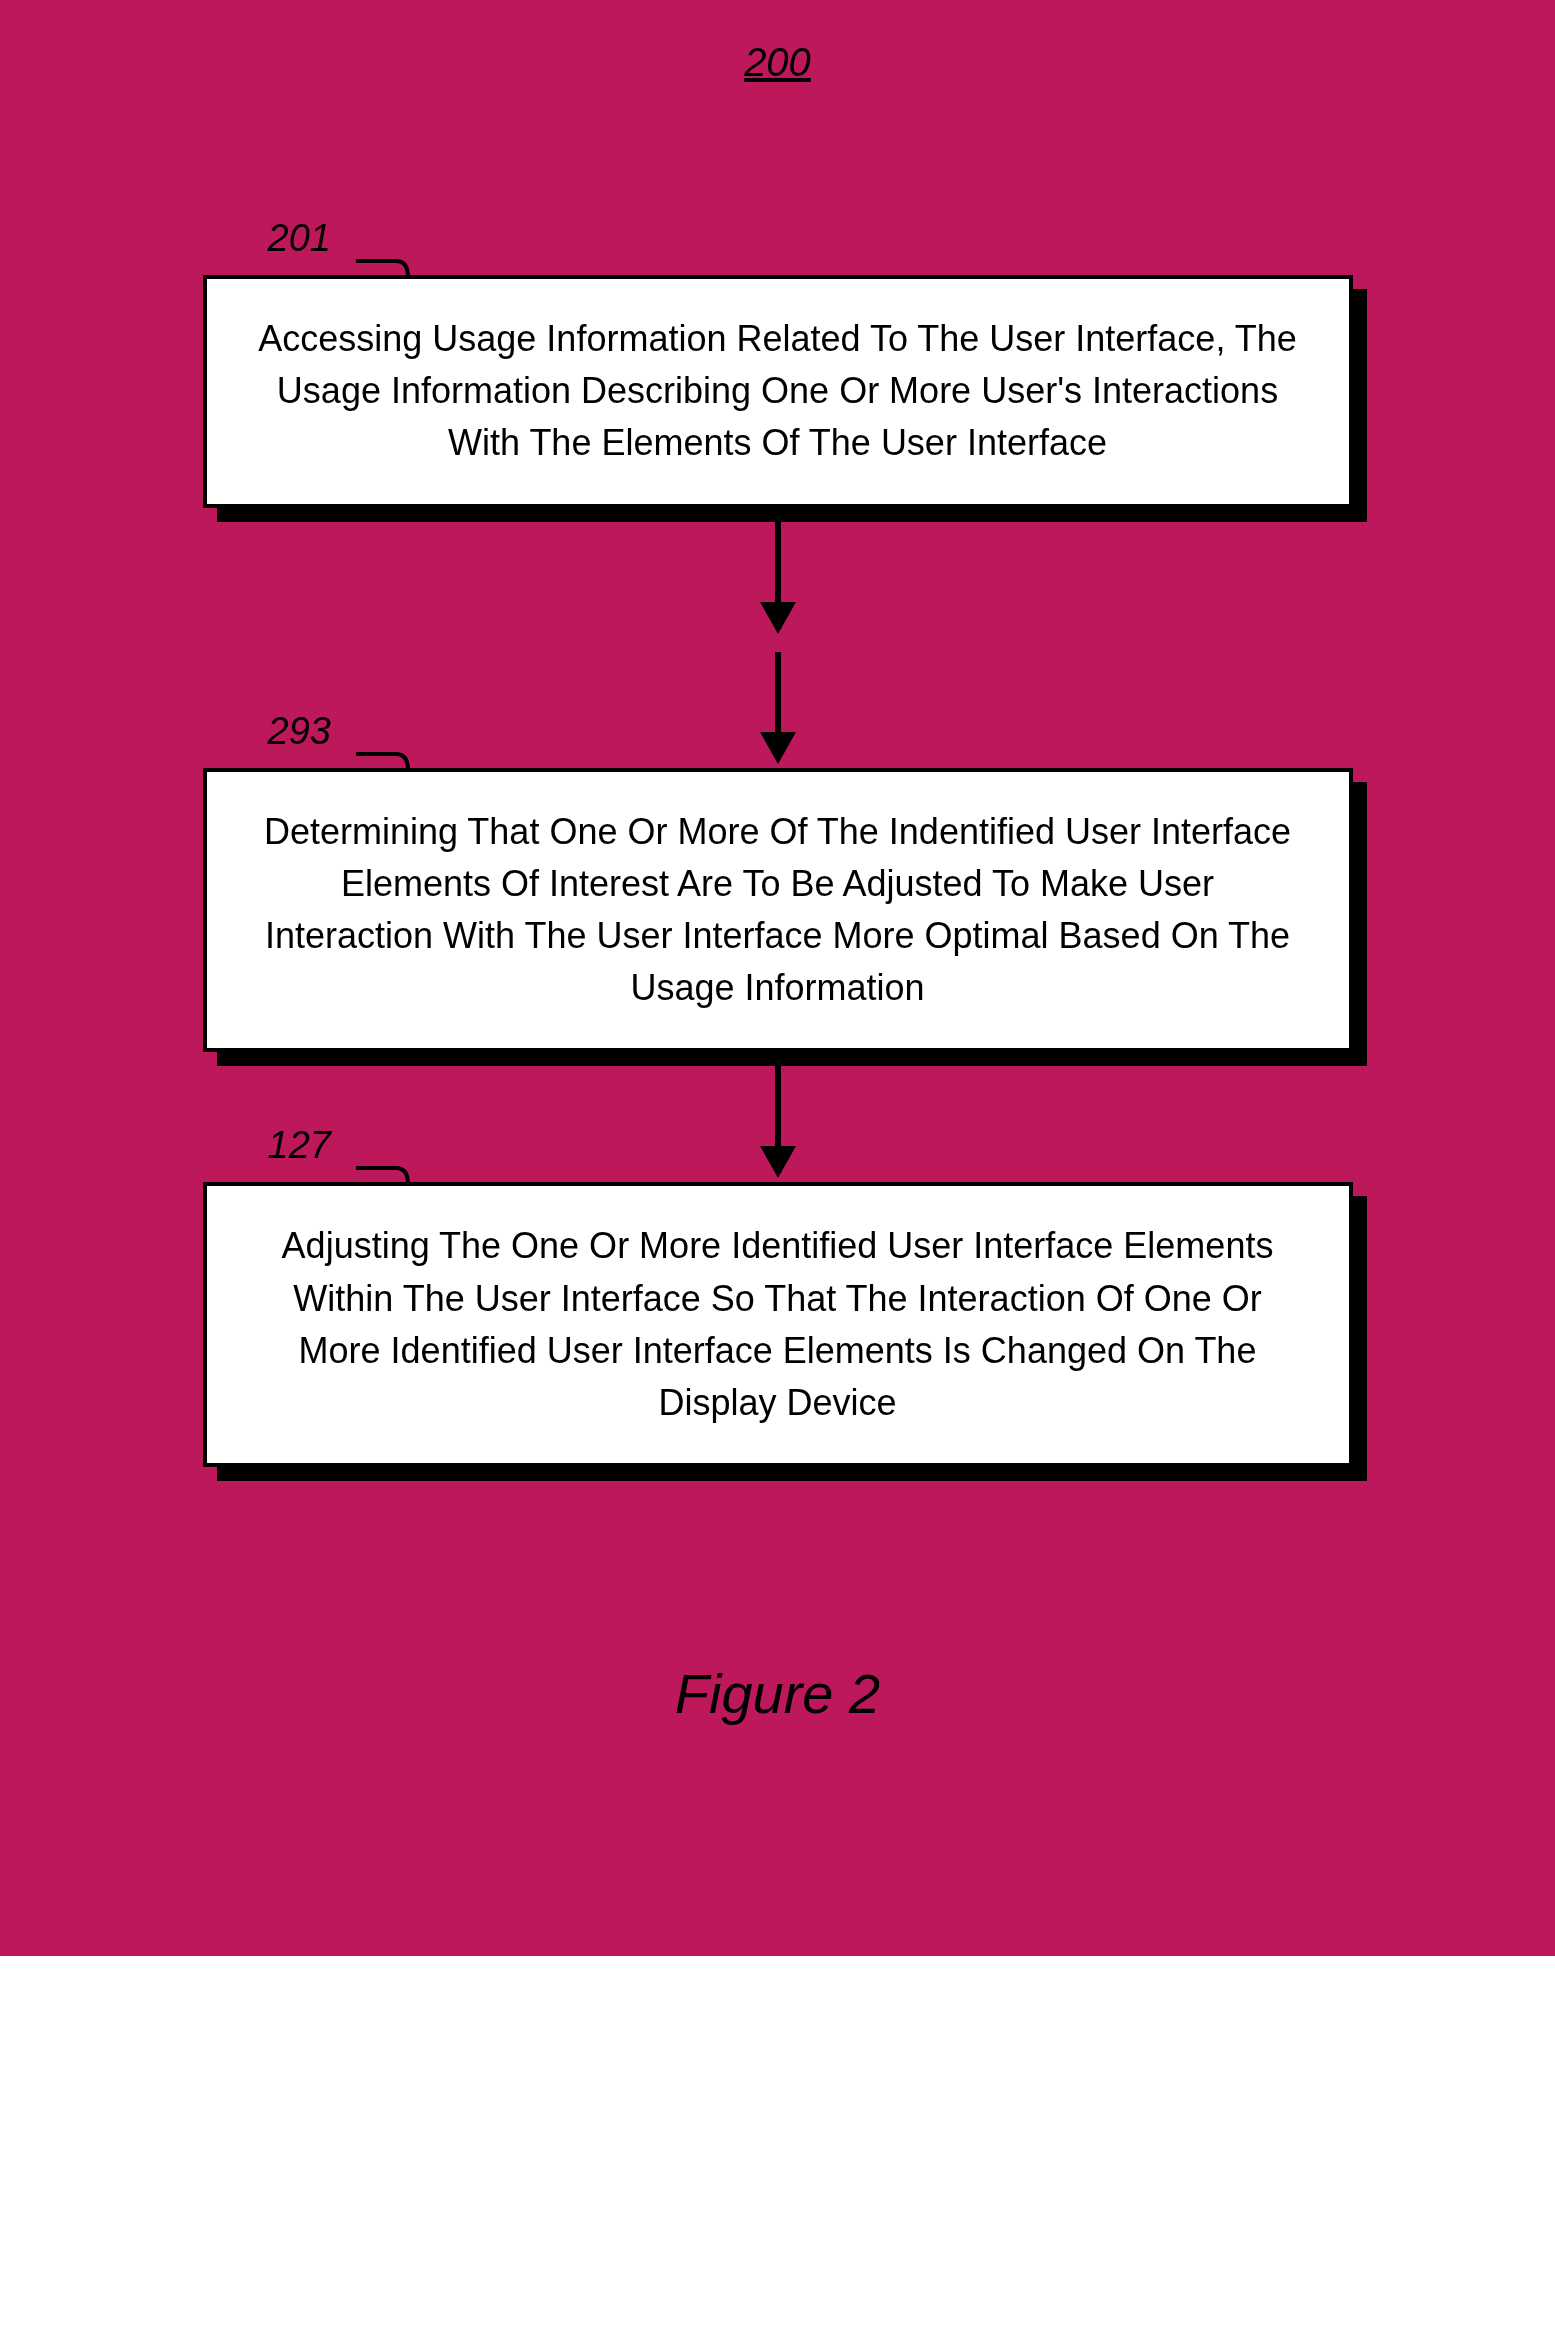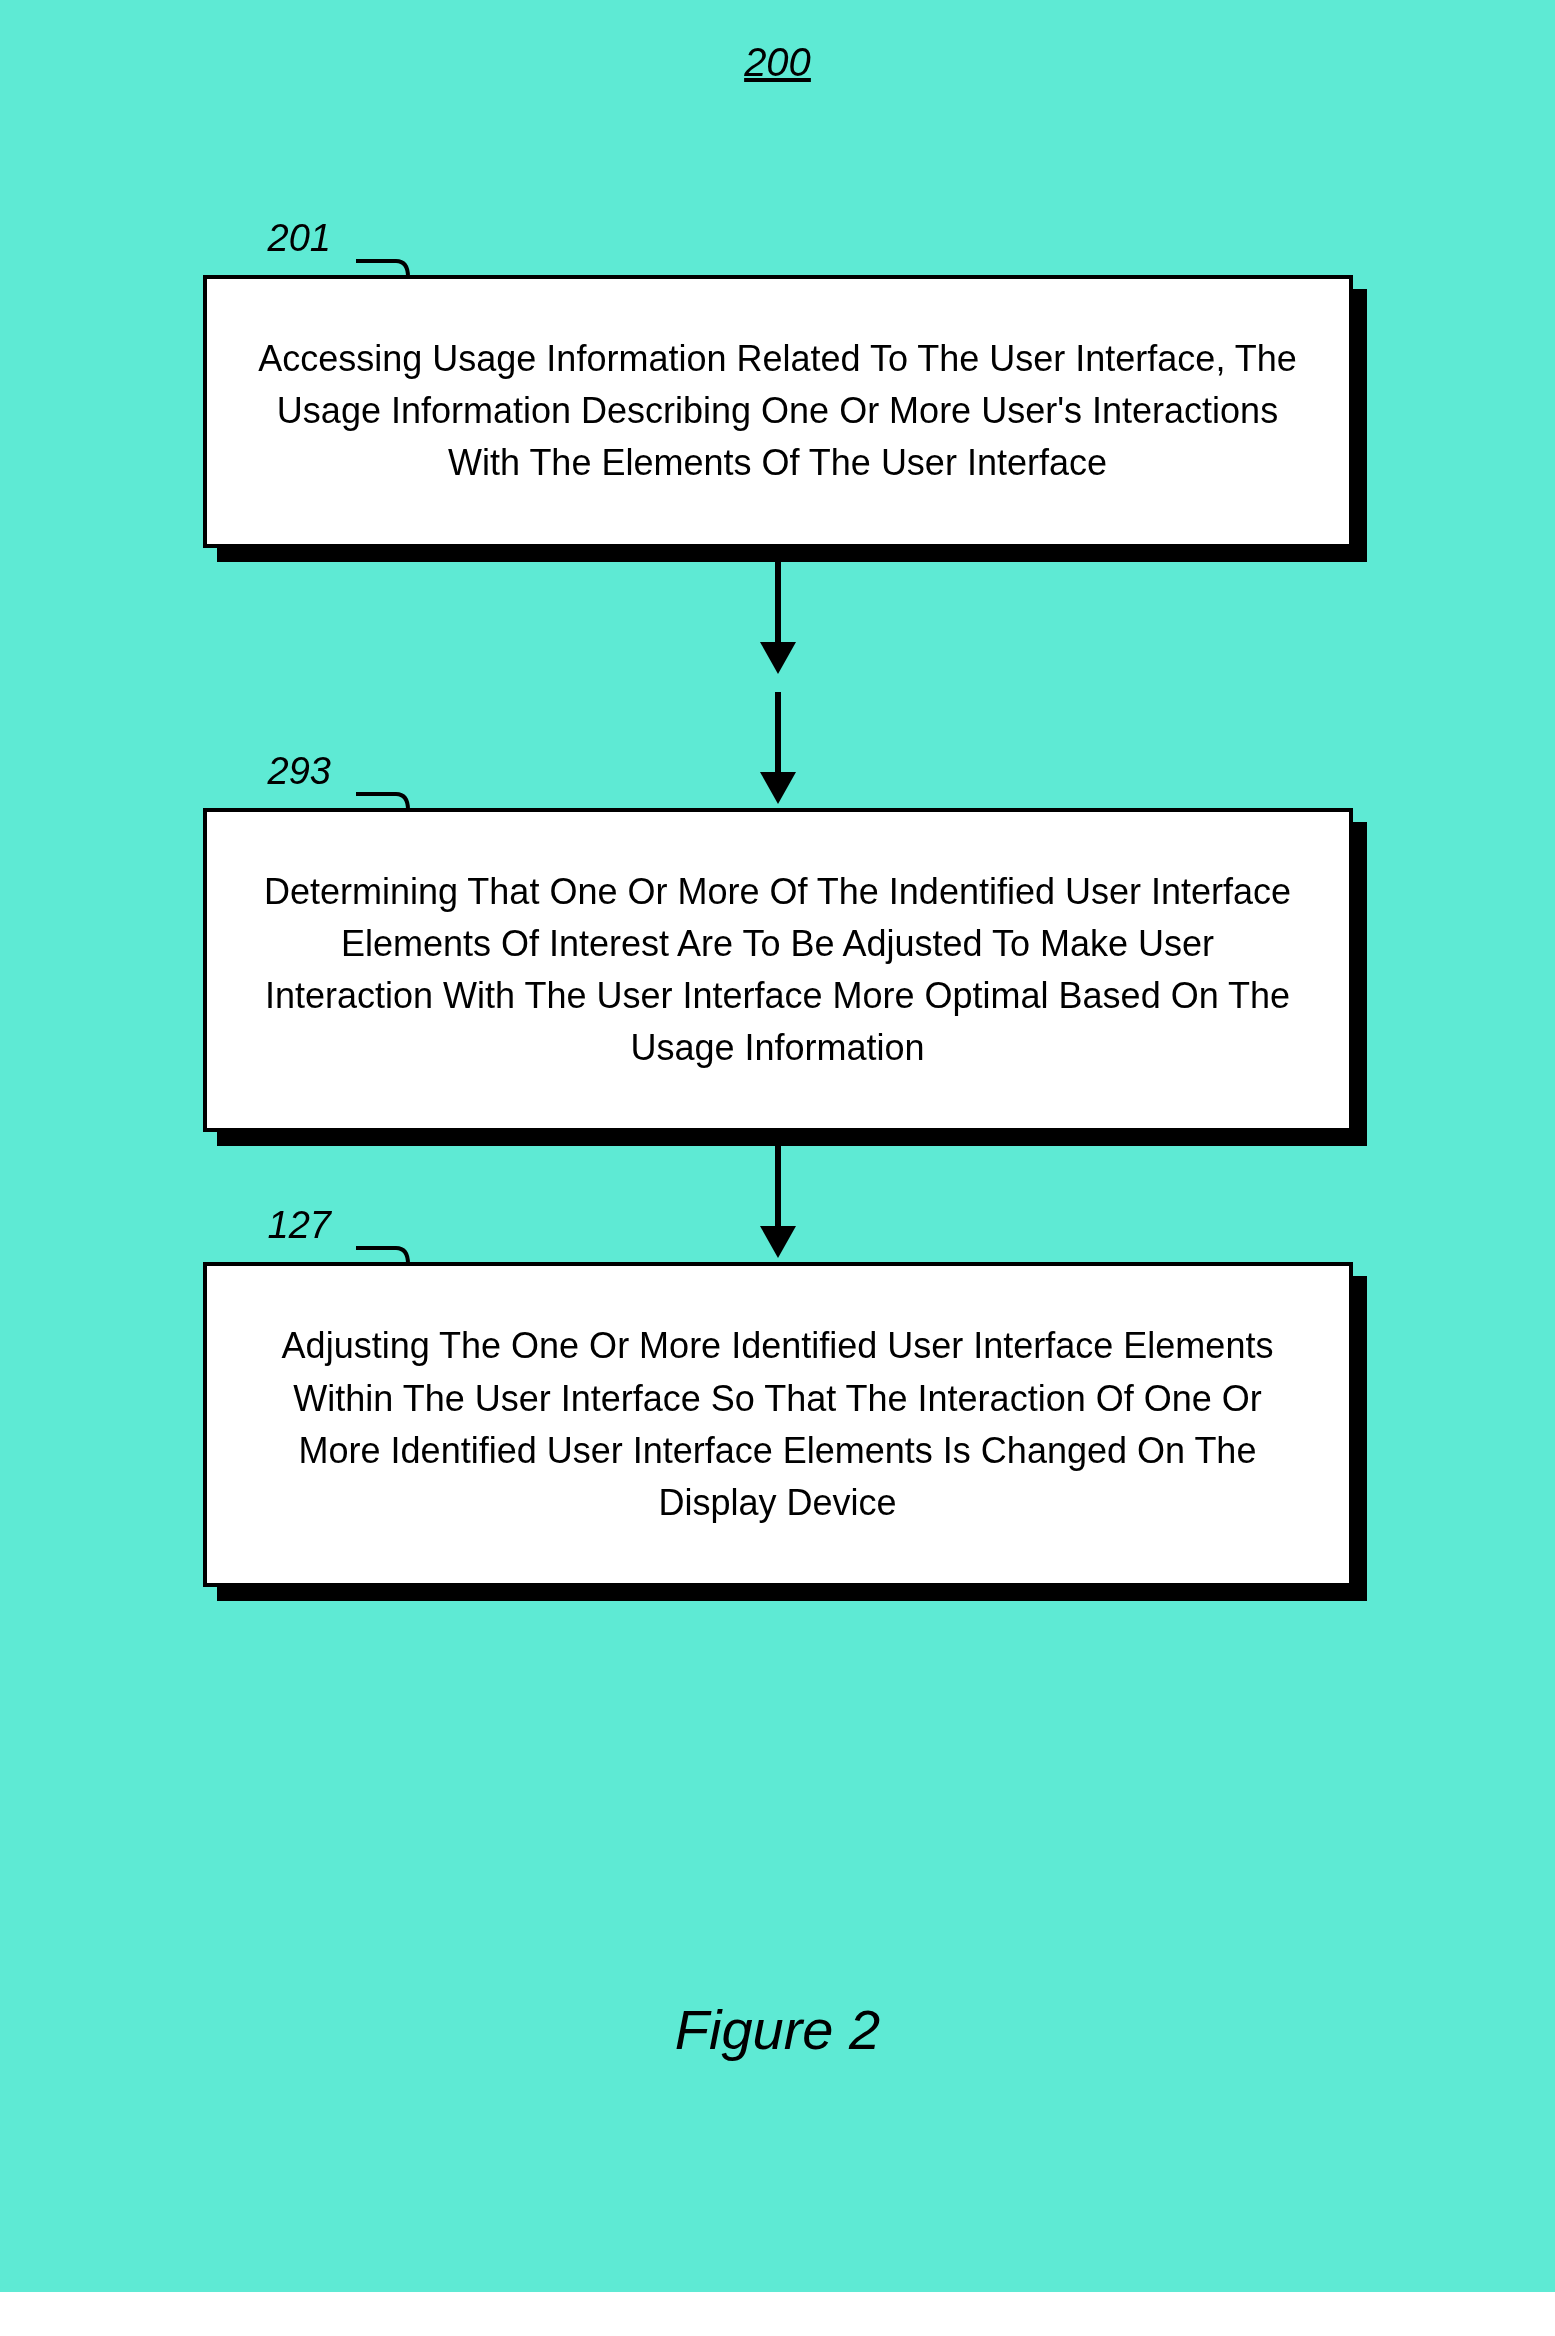--- a/index.html
+++ b/index.html
@@ -3,23 +3,23 @@
 <meta charset="utf-8">
 <style>
   body {
     margin: 0;
     padding: 0;
     background: #fff;
     font-family: Arial, Helvetica, sans-serif;
   }
   .page {
     width: 1555px;
-    height: 2292px;
+    height: 1956px;
     position: relative;
-    background: #5eead4;
+    background: #be185d;
   }
   .figure-number {
     position: absolute;
     top: 40px;
     left: 50%;
     transform: translateX(-50%);
     font-style: italic;
     font-size: 40px;
     text-decoration: underline;
   }
@@ -58,21 +58,21 @@
     top: 14px;
     left: 14px;
     width: 100%;
     height: 100%;
     background: #000;
   }
   .box {
     position: relative;
     background: #fff;
     border: 4px solid #000;
-    padding: 54px 50px;
+    padding: 34px 50px;
     text-align: center;
     font-size: 36px;
     line-height: 1.45;
     box-sizing: border-box;
   }
   .arrow-down {
     display: block;
     margin: 0 auto;
   }
   .caption {

